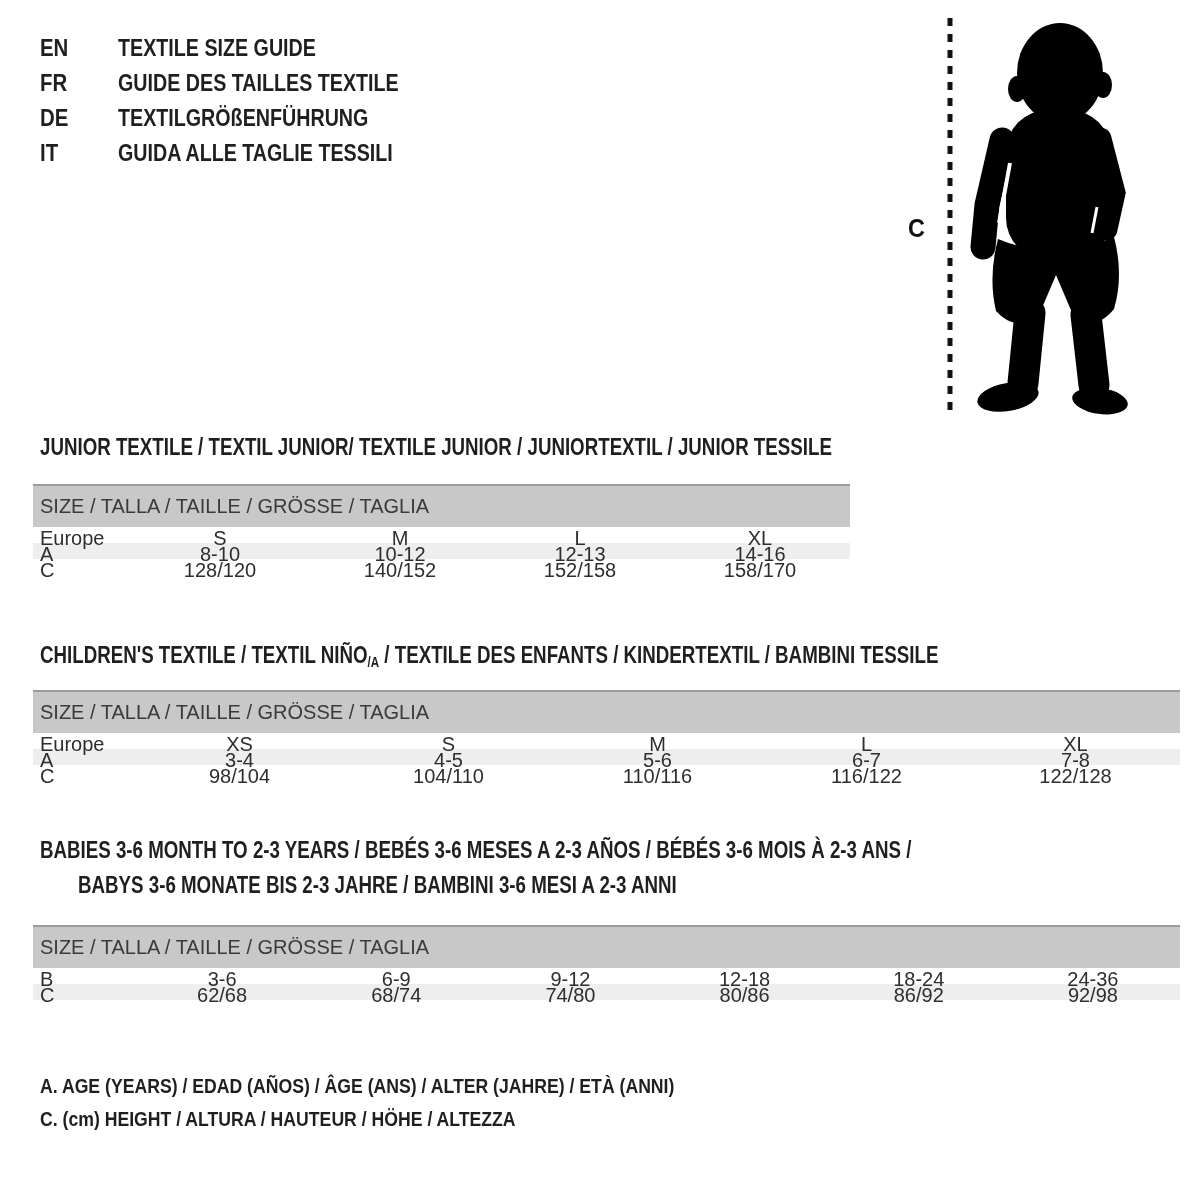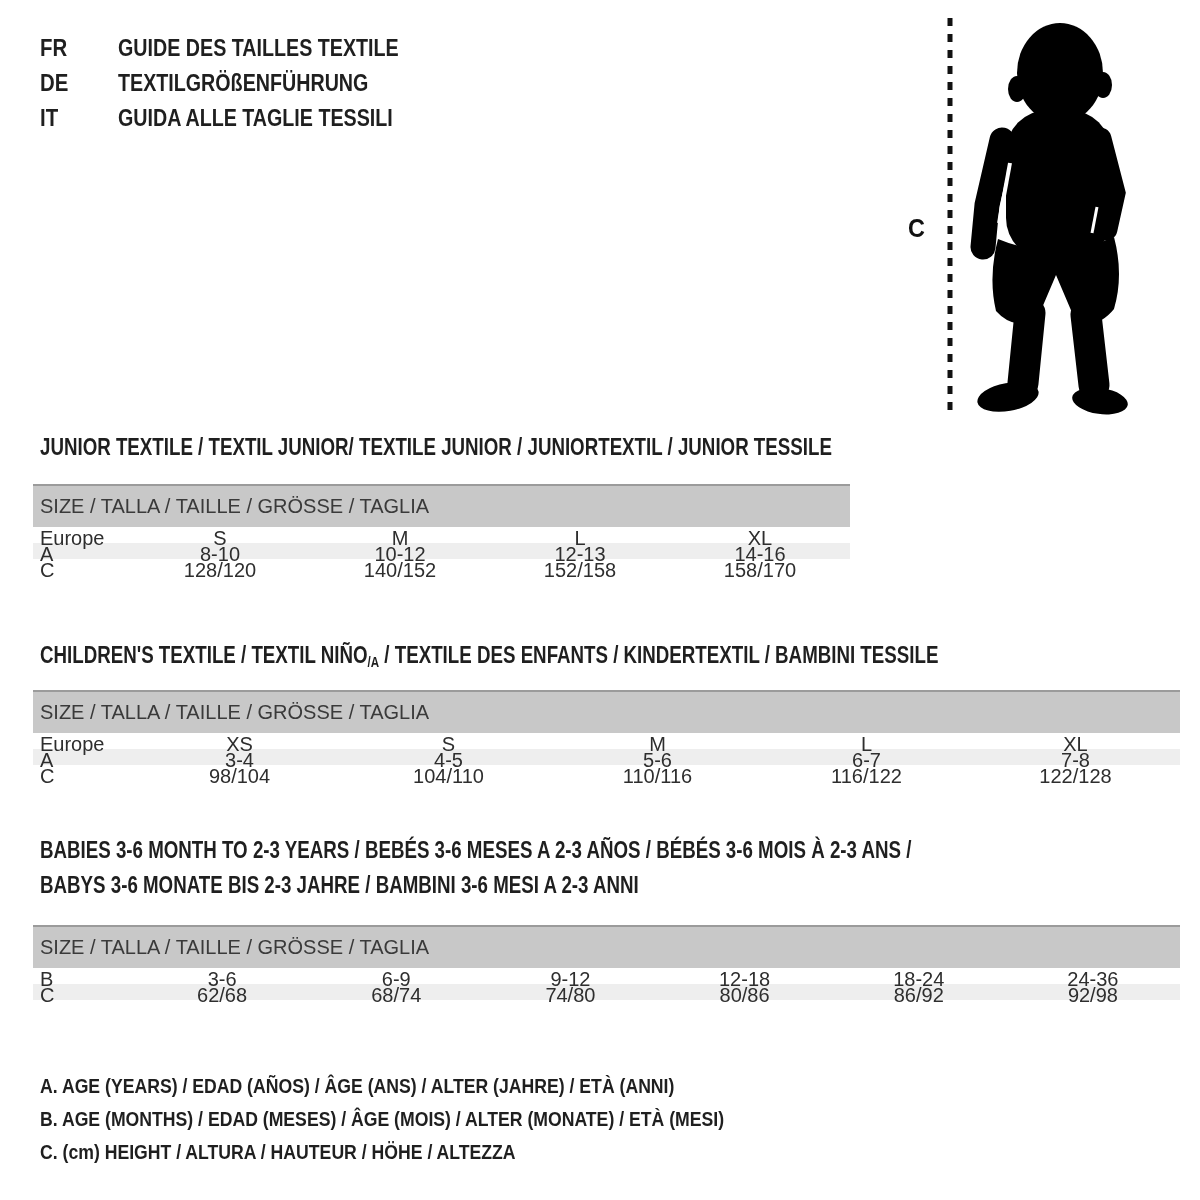--- a/index.html
+++ b/index.html
@@ -43,20 +43,24 @@
   .legend{position:absolute;left:40px;top:1069px;}
   .legend-line{height:33px;display:flex;align-items:center;}
   .legend-line>span{font-weight:bold;font-size:21px;color:#1f1f1f;white-space:nowrap;
     transform:scaleX(.84);transform-origin:left center;}
 </style>
 </head>
 <body>
 
 <div class="lang-header">
   <div class="lang-row">
+    <span class="lang-code">EN</span>
+    <span class="lang-title">TEXTILE SIZE GUIDE</span>
+  </div>
+  <div class="lang-row">
     <span class="lang-code">FR</span>
     <span class="lang-title">GUIDE DES TAILLES TEXTILE</span>
   </div>
   <div class="lang-row">
     <span class="lang-code">DE</span>
     <span class="lang-title">TEXTILGRÖßENFÜHRUNG</span>
   </div>
   <div class="lang-row">
     <span class="lang-code">IT</span>
     <span class="lang-title">GUIDA ALLE TAGLIE TESSILI</span>
@@ -158,21 +162,21 @@
     <span class="val">104/110</span>
     <span class="val">110/116</span>
     <span class="val">116/122</span>
     <span class="val">122/128</span>
   </div>
 </div>
 
 <div class="section-title" style="top:838px;">
   <span class="squeeze">BABIES 3-6 MONTH TO 2-3 YEARS / BEBÉS 3-6 MESES A 2-3 AÑOS / BÉBÉS 3-6 MOIS À 2-3 ANS /</span>
 </div>
-<div class="section-title" style="top:873px;">
+<div class="section-title" style="top:873px;margin-left:38px;">
   <span class="squeeze">BABYS 3-6 MONATE BIS 2-3 JAHRE / BAMBINI 3-6 MESI A 2-3 ANNI</span>
 </div>
 <div class="size-table table--babies">
   <div class="bar">SIZE / TALLA / TAILLE / GRÖSSE / TAGLIA</div>
   <div class="row">
     <span class="label">B</span>
     <span class="val">3-6</span>
     <span class="val">6-9</span>
     <span class="val">9-12</span>
     <span class="val">12-18</span>
@@ -188,18 +192,15 @@
     <span class="val">86/92</span>
     <span class="val">92/98</span>
   </div>
 </div>
 
 <div class="legend">
   <div class="legend-line">
     <span>A. AGE (YEARS) / EDAD (AÑOS) / ÂGE (ANS) / ALTER (JAHRE) / ETÀ (ANNI)</span>
   </div>
   <div class="legend-line">
-    <span>B. AGE (MONTHS) / EDAD (MESES) / ÂGE (MOIS) / ALTER (MONATE) / ETÀ (MESI)</span>
-  </div>
-  <div class="legend-line">
     <span>C. (cm) HEIGHT / ALTURA / HAUTEUR / HÖHE / ALTEZZA</span>
   </div>
 </div>
 
 </body></html>

